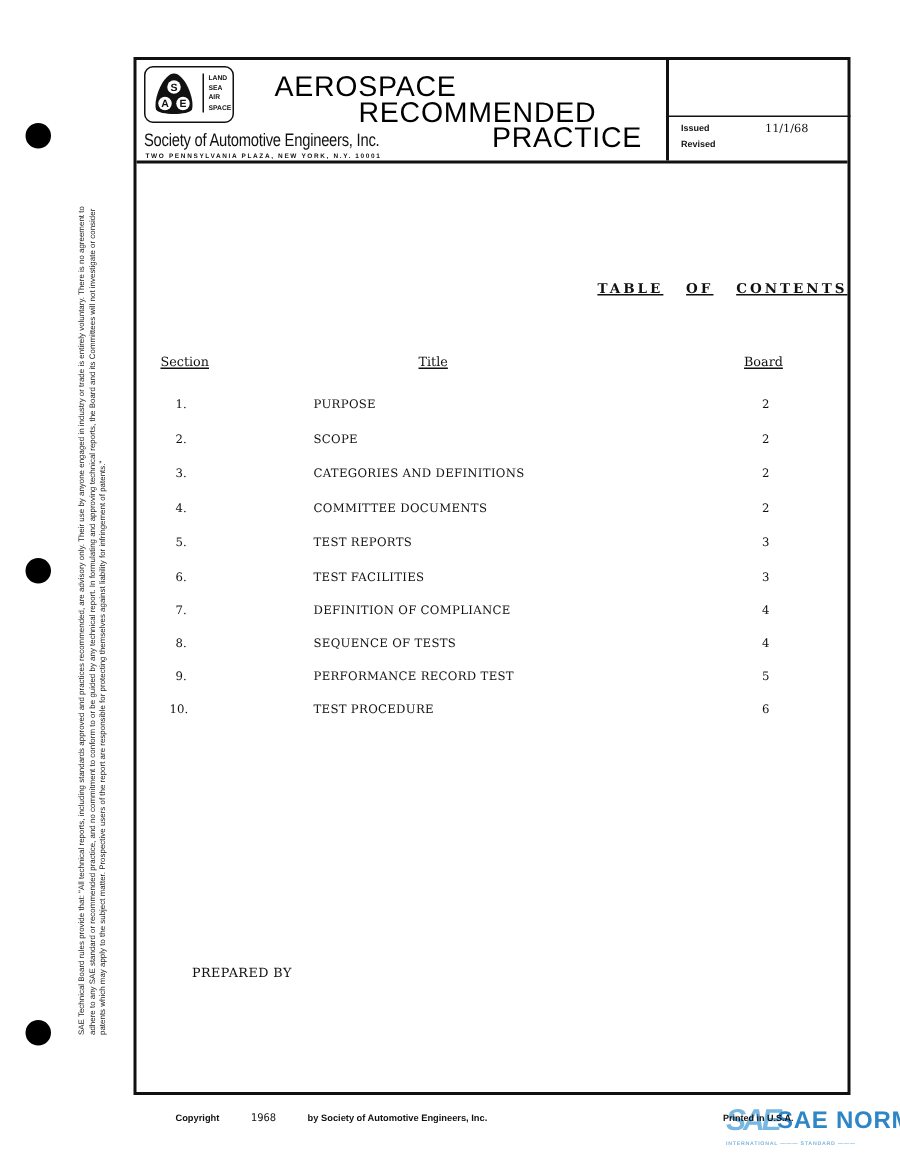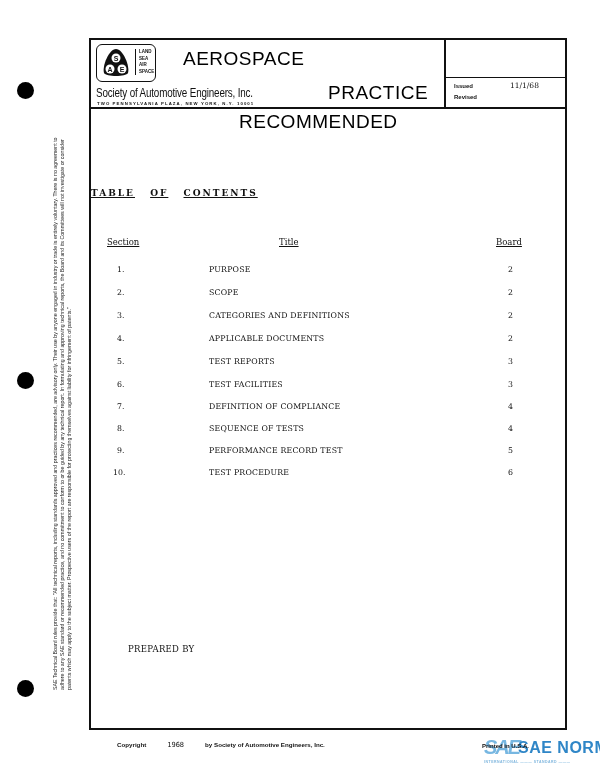--- a/index.html
+++ b/index.html
@@ -30,21 +30,21 @@
   .logo-words {
     position: absolute; left: 38px; top: 4px;
     font-family: "Liberation Sans", sans-serif; font-size: 4.5px; font-weight: bold;
     line-height: 6.5px; border-left: 1px solid #111; padding-left: 3px;
   }
   .aero {
     position: absolute; font-family: "Liberation Sans", sans-serif;
     font-weight: normal; color: #000; letter-spacing: 0.5px;
   }
   .aero.l1 { left: 92px; top: 8px; font-size: 19px; }
-  .aero.l2 { left: 148px; top: 25px; font-size: 19px; margin-top: 46px; }
+  .aero.l2 { left: 148px; top: 25px; font-size: 19px; }
   .aero.l3 { left: 237px; top: 42px; font-size: 19px; }
   .soc {
     position: absolute; left: 5px; top: 46px;
     font-family: "Liberation Sans", sans-serif; font-size: 12px;
     transform: scaleX(0.82); transform-origin: left top; letter-spacing: -0.2px;
   }
   .addr {
     position: absolute; left: 6px; top: 61px;
     font-family: "Liberation Sans", sans-serif; font-size: 4.3px; font-weight: bold;
     letter-spacing: 1.1px;
@@ -74,21 +74,21 @@
   .title-row {
     position: absolute; left: 0; top: 69px; width: 100%; height: 60px;
     border-bottom: 2px solid #111; box-sizing: border-box;
   }
   .doc-title {
     position: absolute; left: 0; width: 100%; top: 23px; text-align: center;
     font-size: 8.5px; font-weight: bold; letter-spacing: 0.2px;
     transform: scaleX(0.96);
   }
   .toc-heading {
-    position: absolute; left: 0; width: 100%; top: 148px; text-align: left;
+    position: absolute; left: 0; width: 100%; top: 148px; text-align: right;
     font-size: 9px; font-weight: bold; letter-spacing: 2px; word-spacing: 10px;
   }
   .toc-heading span { text-decoration: underline; }
   .col-head {
     position: absolute; top: 197px; font-size: 8.5px; text-decoration: underline;
   }
   .toc-row { position: absolute; left: 0; width: 100%; height: 14px; font-size: 7.8px; }
   .toc-sec { position: absolute; left: 26px; }
   .toc-title { position: absolute; left: 118px; letter-spacing: 0.2px; }
   .toc-page { position: absolute; left: 417px; }
@@ -185,21 +185,21 @@
     <span class="toc-title">SCOPE</span>
     <span class="toc-page">2</span>
   </div>
   <div class="toc-row" style="top:271px;">
     <span class="toc-sec">3.</span>
     <span class="toc-title">CATEGORIES AND DEFINITIONS</span>
     <span class="toc-page">2</span>
   </div>
   <div class="toc-row" style="top:294px;">
     <span class="toc-sec">4.</span>
-    <span class="toc-title">APPLICABLE DOCUMENTS</span>
+    <span class="toc-title">COMMITTEE DOCUMENTS</span>
     <span class="toc-page">2</span>
   </div>
   <div class="toc-row" style="top:317px;">
     <span class="toc-sec">5.</span>
     <span class="toc-title">TEST REPORTS</span>
     <span class="toc-page">3</span>
   </div>
   <div class="toc-row" style="top:340px;">
     <span class="toc-sec">6.</span>
     <span class="toc-title">TEST FACILITIES</span>

